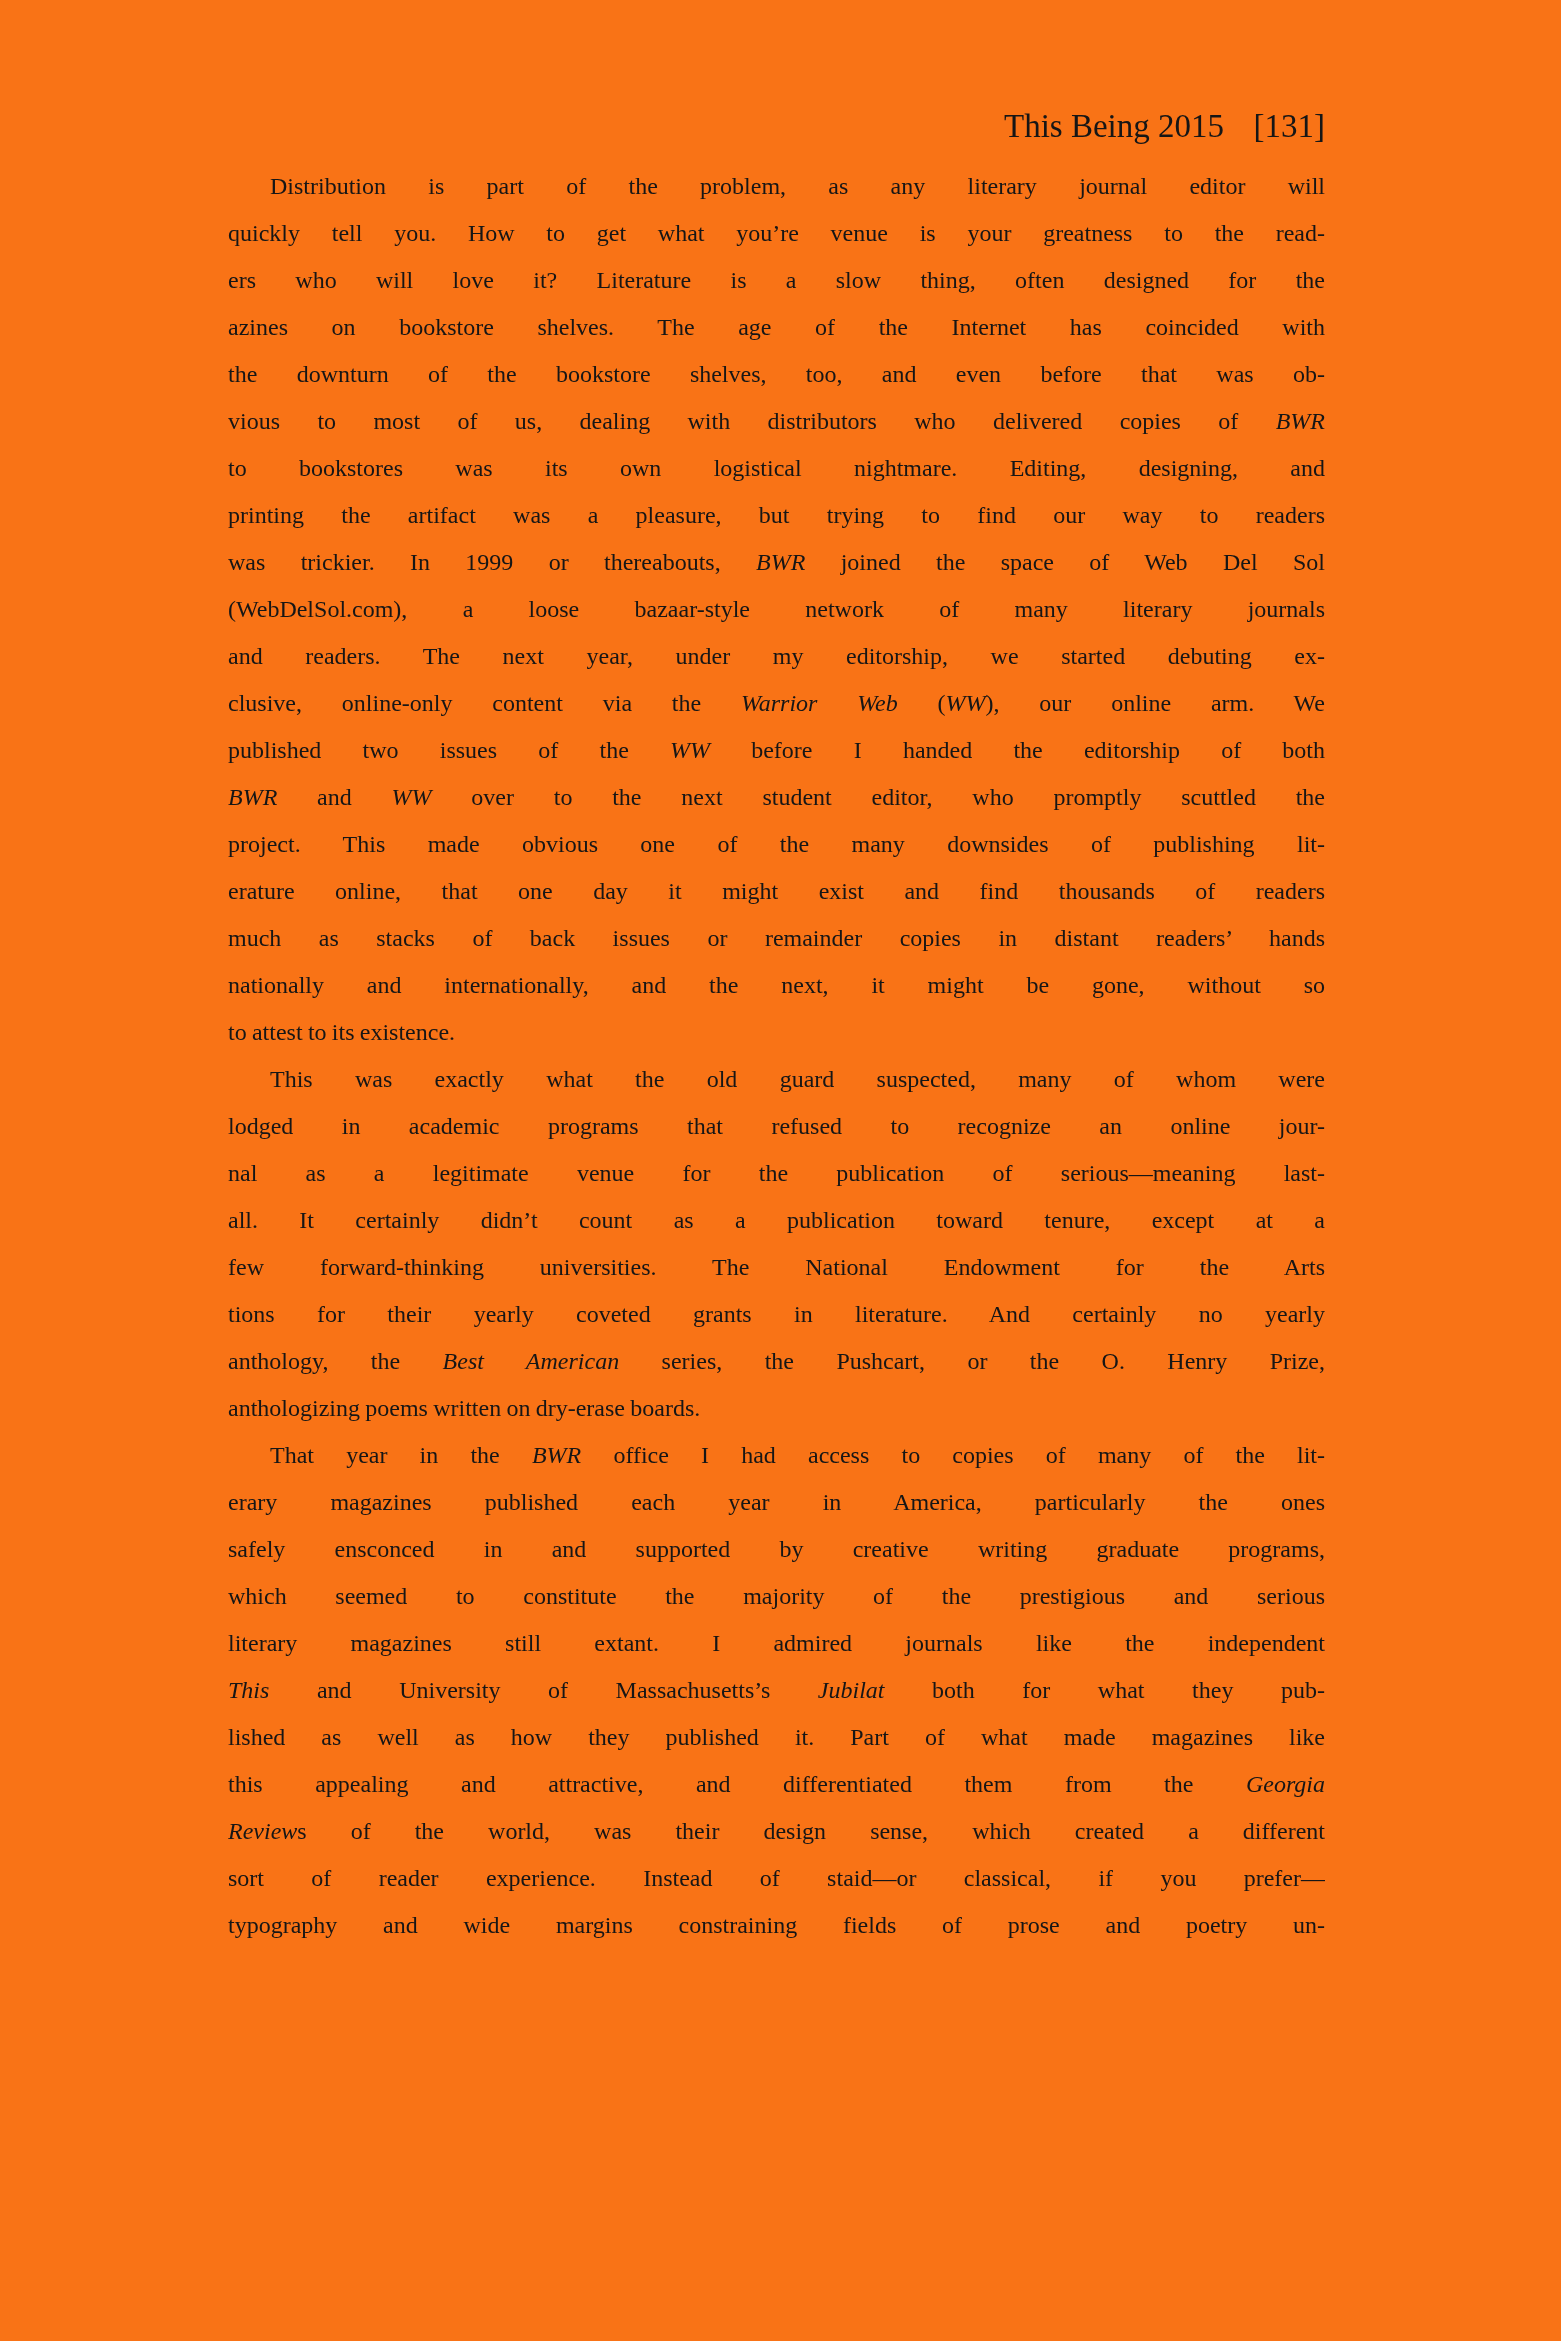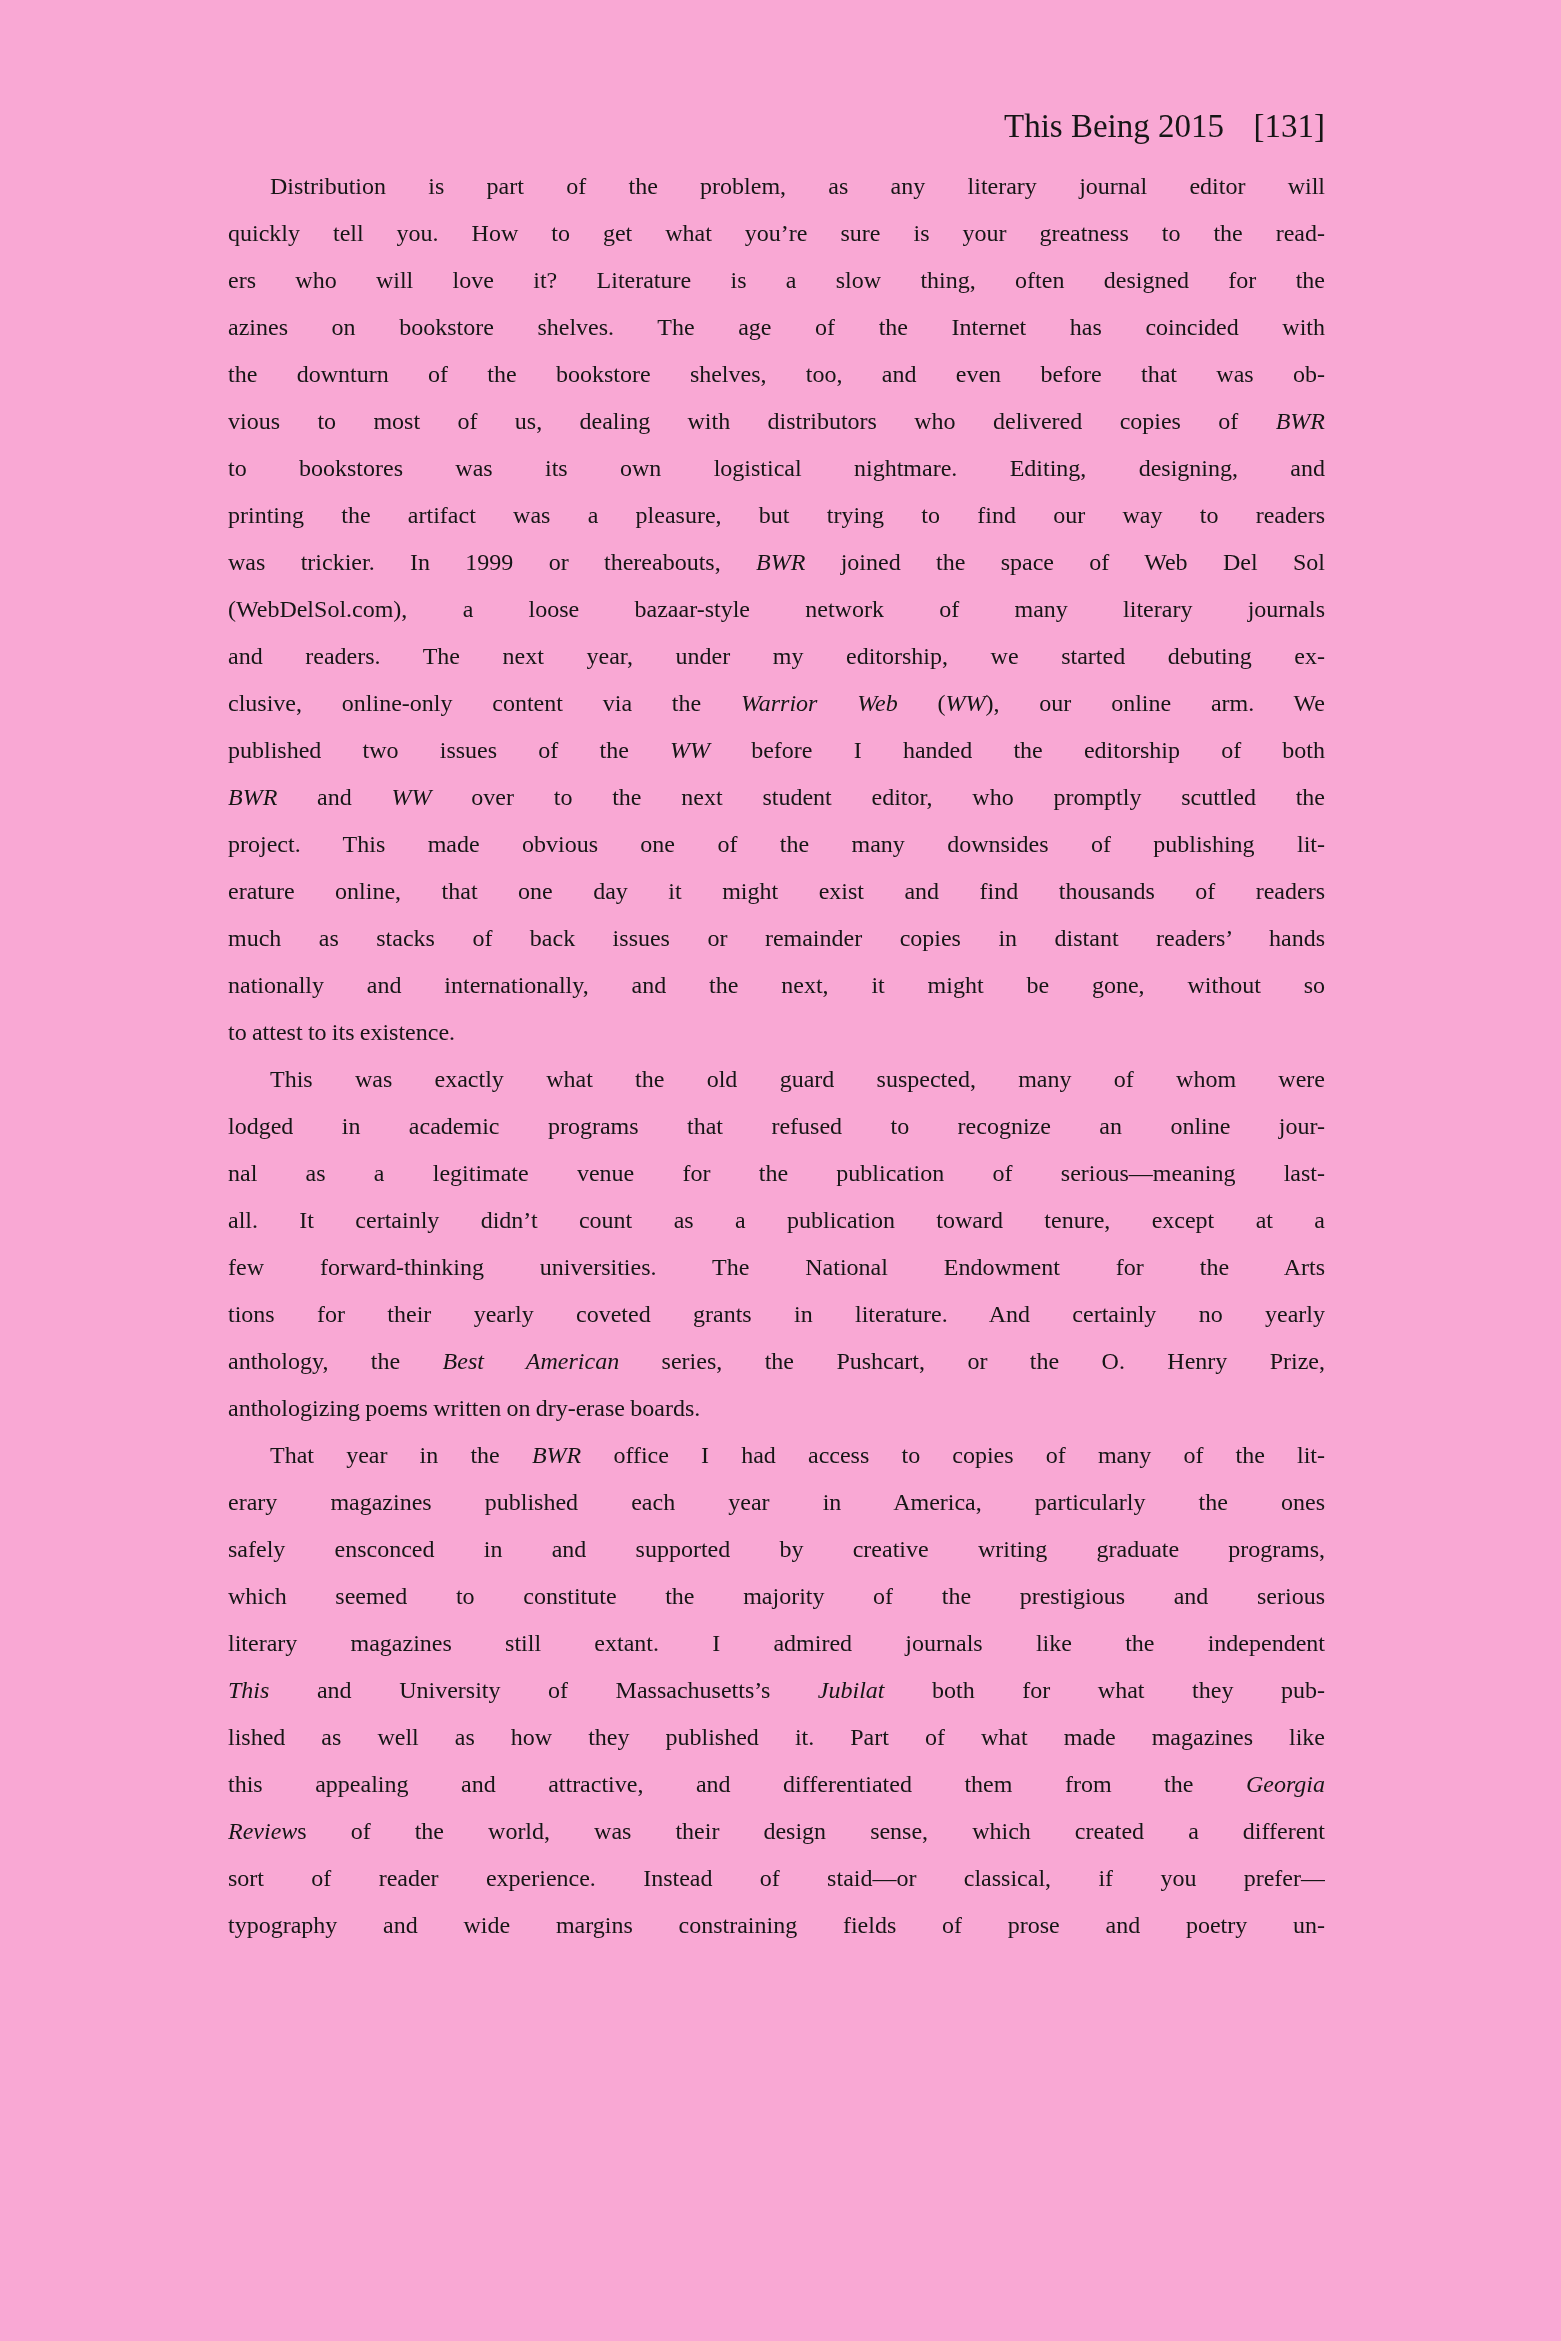--- a/index.html
+++ b/index.html
@@ -4,21 +4,21 @@
 <style>
   html, body {
     margin: 0;
     padding: 0;
     background: #e8e8e8;
   }
   .page {
     position: relative;
     width: 1561px;
     height: 2342px;
-    background: #f9a8d4;
+    background: #f97316;
     color: #161616;
     font-family: "Liberation Serif", "DejaVu Serif", serif;
     overflow: hidden;
   }
   .running-header {
     position: absolute;
     top: 106px;
     left: 228px;
     width: 1097px;
     text-align: right;
@@ -62,21 +62,21 @@
 </head>
 <body>
 
 <div class="page">
   <div class="running-header">
     <span>This Being 2015</span><span class="pgnum">[131]</span>
   </div>
   <div class="bodytext">
       <div class="paragraph">
         <div class="line indent">Distribution is part of the problem, as any literary journal editor will</div>
-        <div class="line">quickly tell you. How to get what you’re sure is your greatness to the read-</div>
+        <div class="line">quickly tell you. How to get what you’re venue is your greatness to the read-</div>
         <div class="line">ers who will love it? Literature is a slow thing, often designed for the</div>
         <div class="line">azines on bookstore shelves. The age of the Internet has coincided with</div>
         <div class="line">the downturn of the bookstore shelves, too, and even before that was ob-</div>
         <div class="line">vious to most of us, dealing with distributors who delivered copies of <i>BWR</i></div>
         <div class="line">to bookstores was its own logistical nightmare. Editing, designing, and</div>
         <div class="line">printing the artifact was a pleasure, but trying to find our way to readers</div>
         <div class="line">was trickier. In 1999 or thereabouts, <i>BWR</i> joined the space of Web Del Sol</div>
         <div class="line">(WebDelSol.com), a loose bazaar-style network of many literary journals</div>
         <div class="line">and readers. The next year, under my editorship, we started debuting ex-</div>
         <div class="line">clusive, online-only content via the <i>Warrior Web</i> (<i>WW</i>), our online arm. We</div>

